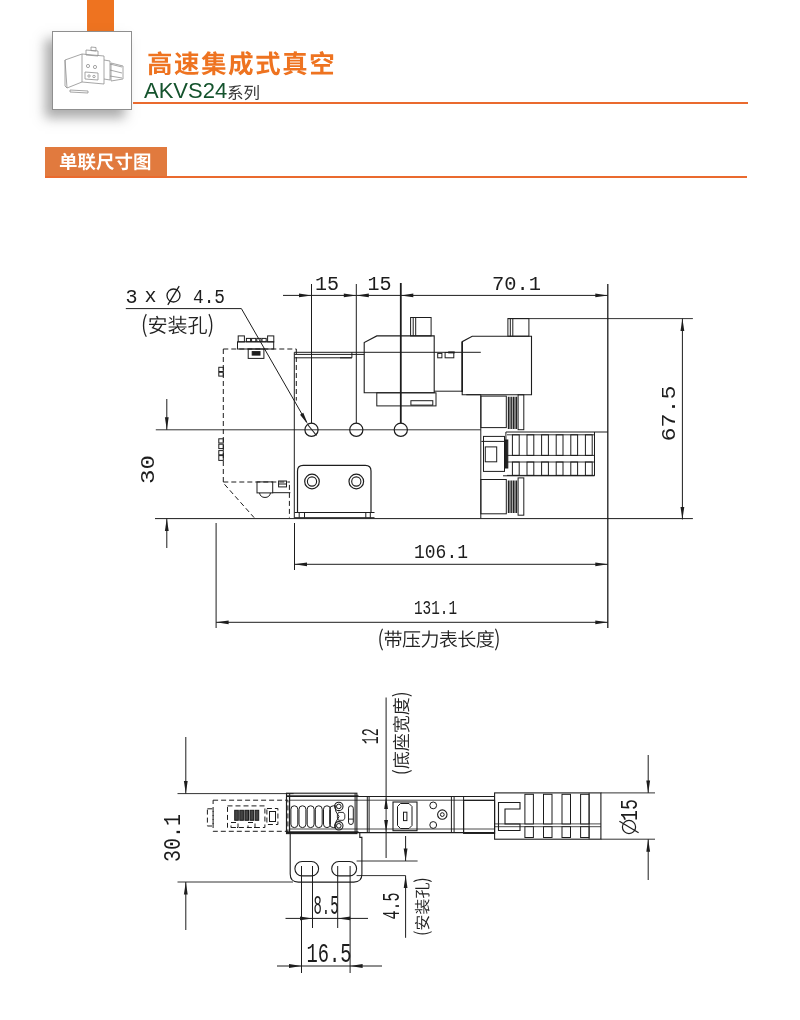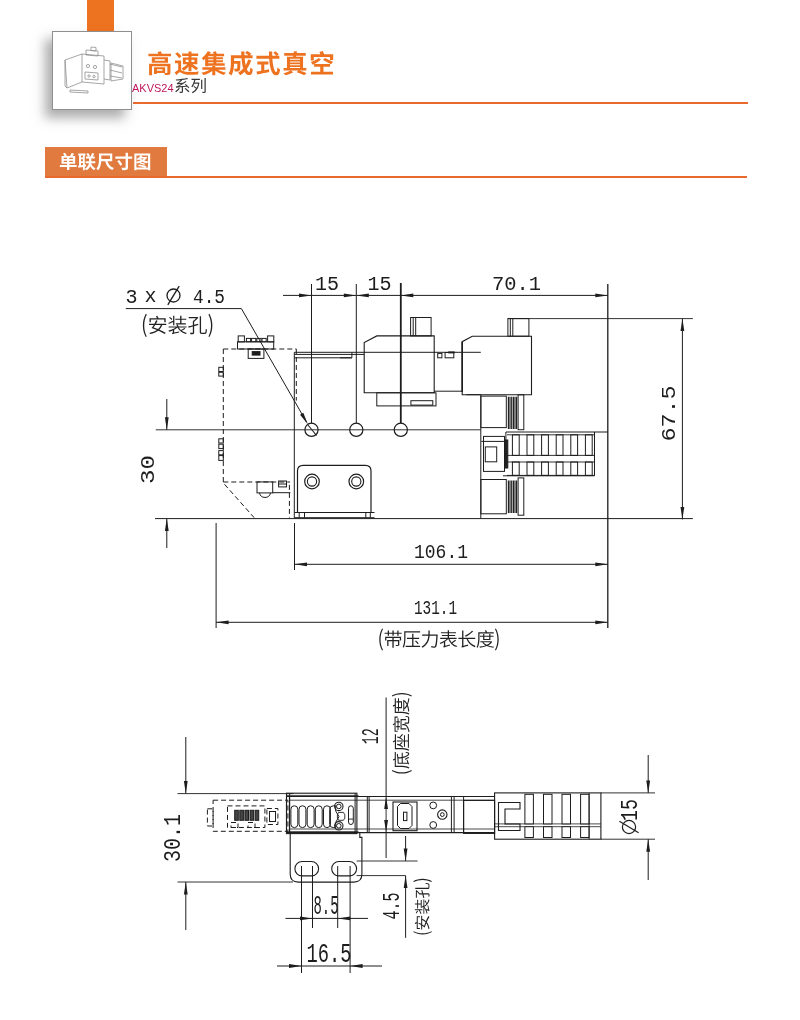--- a/index.html
+++ b/index.html
@@ -34,21 +34,21 @@
 <svg class="abs" style="left:147px;top:47px" width="200" height="30" viewBox="0 0 200 30">
       <path transform="translate(0.0,26.0) scale(0.02550,-0.02550)" d="M308 537H697V482H308ZM188 617V402H823V617ZM417 827 441 756H55V655H942V756H581L541 857ZM275 227V-38H386V3H673C687 -21 702 -56 707 -82C778 -82 831 -82 868 -69C906 -54 919 -32 919 20V362H82V-89H199V264H798V21C798 8 792 4 778 4H712V227ZM386 144H607V86H386Z" fill="#ee7320"></path>
       <path transform="translate(27.0,26.0) scale(0.02550,-0.02550)" d="M46 752C101 700 170 628 200 580L297 654C263 701 191 769 136 817ZM279 491H38V380H164V114C120 94 71 59 25 16L98 -87C143 -31 195 28 230 28C255 28 288 1 335 -22C410 -60 497 -71 617 -71C715 -71 875 -65 941 -60C943 -28 960 26 973 57C876 43 723 35 621 35C515 35 422 42 355 75C322 91 299 106 279 117ZM459 516H569V430H459ZM685 516H798V430H685ZM569 848V763H321V663H569V608H349V339H517C463 273 379 211 296 179C321 157 355 115 372 88C444 124 514 184 569 253V71H685V248C759 200 832 145 872 103L945 185C897 231 807 291 724 339H914V608H685V663H947V763H685V848Z" fill="#ee7320"></path>
       <path transform="translate(54.1,26.0) scale(0.02550,-0.02550)" d="M438 279V227H48V132H335C243 81 124 39 15 16C40 -9 74 -54 92 -83C209 -50 338 11 438 83V-88H557V87C656 15 784 -45 901 -78C917 -50 951 -5 976 18C871 41 756 83 667 132H952V227H557V279ZM481 541V501H278V541ZM465 825C475 803 486 777 495 753H334C351 778 366 803 381 828L259 852C213 765 132 661 21 582C48 566 86 528 105 503C124 518 142 533 159 549V262H278V288H926V380H596V422H858V501H596V541H857V619H596V661H902V753H619C608 785 590 824 572 855ZM481 619H278V661H481ZM481 422V380H278V422Z" fill="#ee7320"></path>
       <path transform="translate(81.1,26.0) scale(0.02550,-0.02550)" d="M514 848C514 799 516 749 518 700H108V406C108 276 102 100 25 -20C52 -34 106 -78 127 -102C210 21 231 217 234 364H365C363 238 359 189 348 175C341 166 331 163 318 163C301 163 268 164 232 167C249 137 262 90 264 55C311 54 354 55 381 59C410 64 431 73 451 98C474 128 479 218 483 429C483 443 483 473 483 473H234V582H525C538 431 560 290 595 176C537 110 468 55 390 13C416 -10 460 -60 477 -86C539 -48 595 -3 646 50C690 -32 747 -82 817 -82C910 -82 950 -38 969 149C937 161 894 189 867 216C862 90 850 40 827 40C794 40 762 82 734 154C807 253 865 369 907 500L786 529C762 448 730 373 690 306C672 387 658 481 649 582H960V700H856L905 751C868 785 795 830 740 859L667 787C708 763 759 729 795 700H642C640 749 639 798 640 848Z" fill="#ee7320"></path>
       <path transform="translate(108.1,26.0) scale(0.02550,-0.02550)" d="M543 846C543 790 544 734 546 679H51V562H552C576 207 651 -90 823 -90C918 -90 959 -44 977 147C944 160 899 189 872 217C867 90 855 36 834 36C761 36 699 269 678 562H951V679H856L926 739C897 772 839 819 793 850L714 784C754 754 803 712 831 679H673C671 734 671 790 672 846ZM51 59 84 -62C214 -35 392 2 556 38L548 145L360 111V332H522V448H89V332H240V90C168 78 103 67 51 59Z" fill="#ee7320"></path>
       <path transform="translate(135.2,26.0) scale(0.02550,-0.02550)" d="M457 852 450 781H80V681H435L427 638H187V194H54V95H327C264 57 146 13 49 -9C75 -31 111 -68 130 -91C229 -67 355 -18 433 29L340 95H634L570 29C680 -5 792 -53 858 -89L958 -9C892 23 784 64 682 95H947V194H818V638H544L553 681H923V781H573L583 840ZM303 194V240H697V194ZM303 452H697V414H303ZM303 520V562H697V520ZM303 347H697V307H303Z" fill="#ee7320"></path>
       <path transform="translate(162.2,26.0) scale(0.02550,-0.02550)" d="M540 508C640 459 783 384 852 340L934 436C858 479 711 547 617 590ZM377 589C290 524 179 469 69 435L137 326L192 351V249H432V53H69V-56H935V53H560V249H815V356H203C295 400 389 457 460 515ZM402 824C414 798 426 766 436 737H62V491H180V628H815V511H940V737H584C570 774 547 822 530 859Z" fill="#ee7320"></path>
     </svg>
 
-<div class="abs" style="left:132px;top:78px;font-size:11px;color:#be185d;">AKVS24<svg width="34" height="17" viewBox="0 0 34 17" style="vertical-align:-3.5px">
+<div class="abs" style="left:144px;top:78px;font-size:22px;color:#14532d;">AKVS24<svg width="34" height="17" viewBox="0 0 34 17" style="vertical-align:-3.5px">
         <path transform="translate(0.0,13.8) scale(0.01650,-0.01650)" d="M286 224C233 152 150 78 70 30C90 19 121 -6 136 -20C212 34 301 116 361 197ZM636 190C719 126 822 34 872 -22L936 23C882 80 779 168 695 229ZM664 444C690 420 718 392 745 363L305 334C455 408 608 500 756 612L698 660C648 619 593 580 540 543L295 531C367 582 440 646 507 716C637 729 760 747 855 770L803 833C641 792 350 765 107 753C115 736 124 706 126 688C214 692 308 698 401 706C336 638 262 578 236 561C206 539 182 524 162 521C170 502 181 469 183 454C204 462 235 466 438 478C353 425 280 385 245 369C183 338 138 319 106 315C115 295 126 260 129 245C157 256 196 261 471 282V20C471 9 468 5 451 4C435 3 380 3 320 6C332 -15 345 -47 349 -69C422 -69 472 -68 505 -56C539 -44 547 -23 547 19V288L796 306C825 273 849 242 866 216L926 252C885 313 799 405 722 474Z" fill="#3a3a3a"></path>
         <path transform="translate(16.5,13.8) scale(0.01650,-0.01650)" d="M642 724V164H716V724ZM848 835V17C848 1 842 -4 826 -4C810 -5 758 -5 703 -3C713 -24 725 -56 728 -76C805 -76 853 -74 882 -63C912 -51 924 -29 924 18V835ZM181 302C232 267 294 218 333 181C265 85 178 17 79 -22C95 -37 115 -66 124 -85C336 10 491 205 541 552L495 566L482 563H257C273 611 287 662 299 714H571V786H61V714H224C189 561 133 419 53 326C70 315 99 290 111 276C158 335 198 409 232 494H459C440 400 411 317 373 247C334 281 273 326 224 357Z" fill="#3a3a3a"></path>
       </svg></div>
 
 <div class="abs" style="left:133px;top:101.5px;width:615px;height:2px;background:#ea6a2e;"></div>
 
 <div class="abs" style="left:45.3px;top:146.8px;width:121.6px;height:29.4px;background:#e17a3e;"></div>
 
 <svg class="abs" style="left:59px;top:152px" width="100" height="20" viewBox="0 0 100 20">
       <path transform="translate(0.0,16.5) scale(0.01850,-0.01850)" d="M254 422H436V353H254ZM560 422H750V353H560ZM254 581H436V513H254ZM560 581H750V513H560ZM682 842C662 792 628 728 595 679H380L424 700C404 742 358 802 320 846L216 799C245 764 277 717 298 679H137V255H436V189H48V78H436V-87H560V78H955V189H560V255H874V679H731C758 716 788 760 816 803Z" fill="#ffffff"></path>

